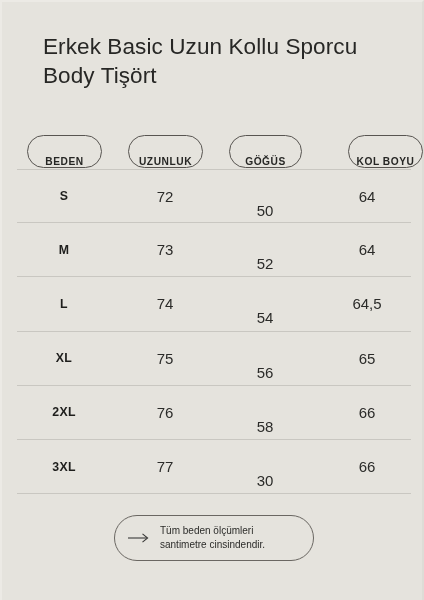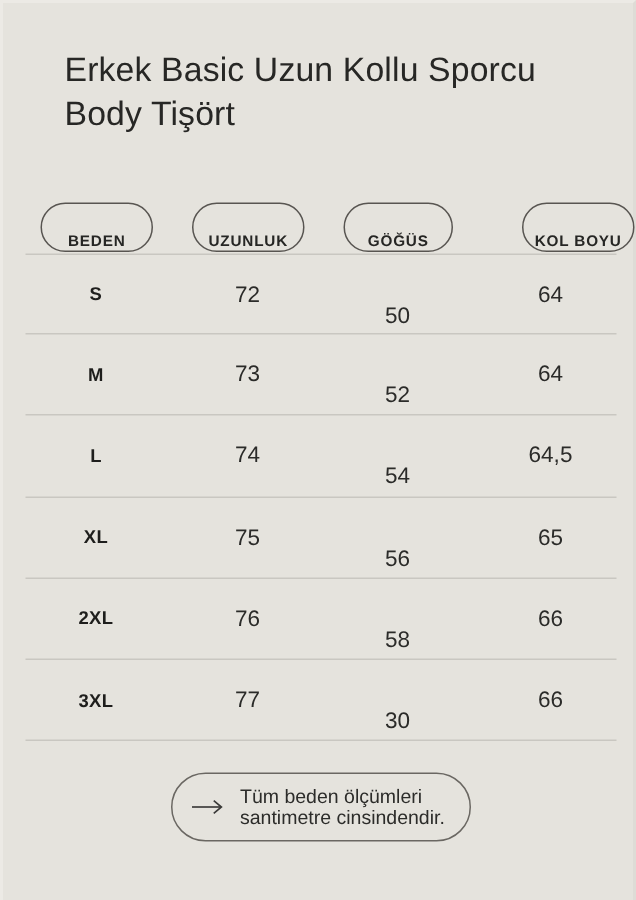--- a/index.html
+++ b/index.html
@@ -125,21 +125,21 @@
     padding: 0 14px 0 13px;
     gap: 10px;
   }
   .note-arrow {
     flex: 0 0 auto;
     width: 22px;
     height: 12px;
     display: block;
   }
   .note-text {
-    font-size: 13px;
+    font-size: 10px;
     line-height: 14.4px;
     color: #2c2c2a;
   }
 </style>
 </head>
 <body>
 
 <div class="page">
 
   <div class="title-block">

